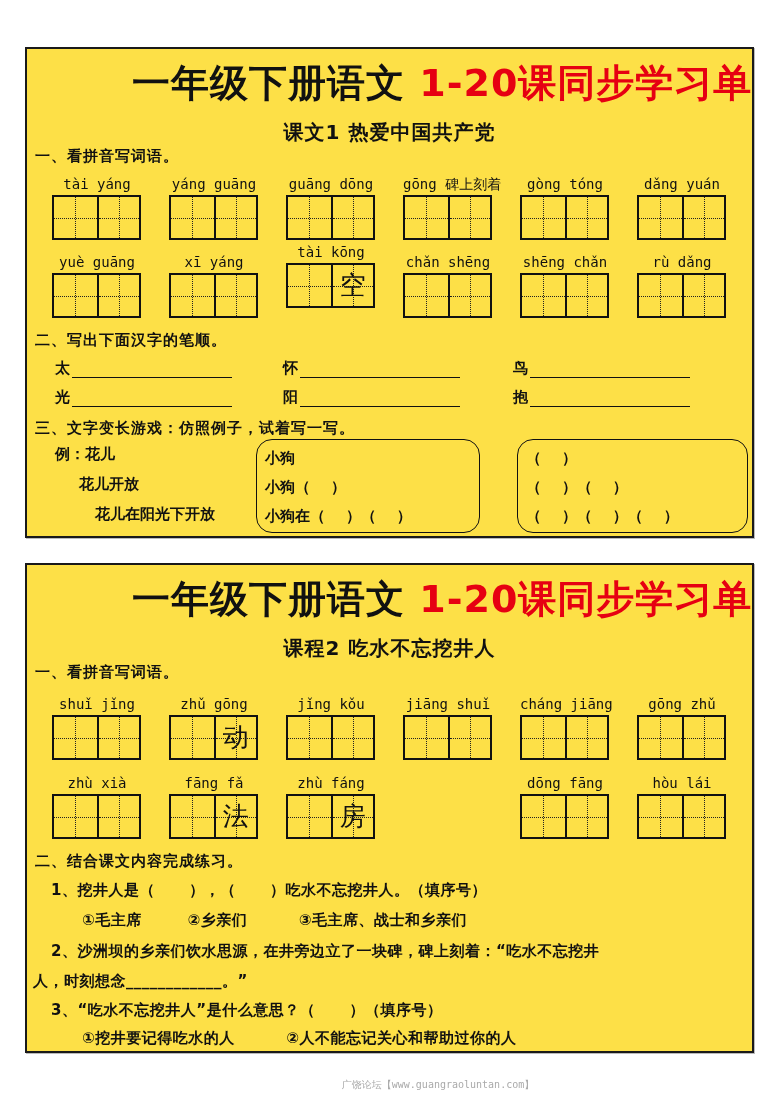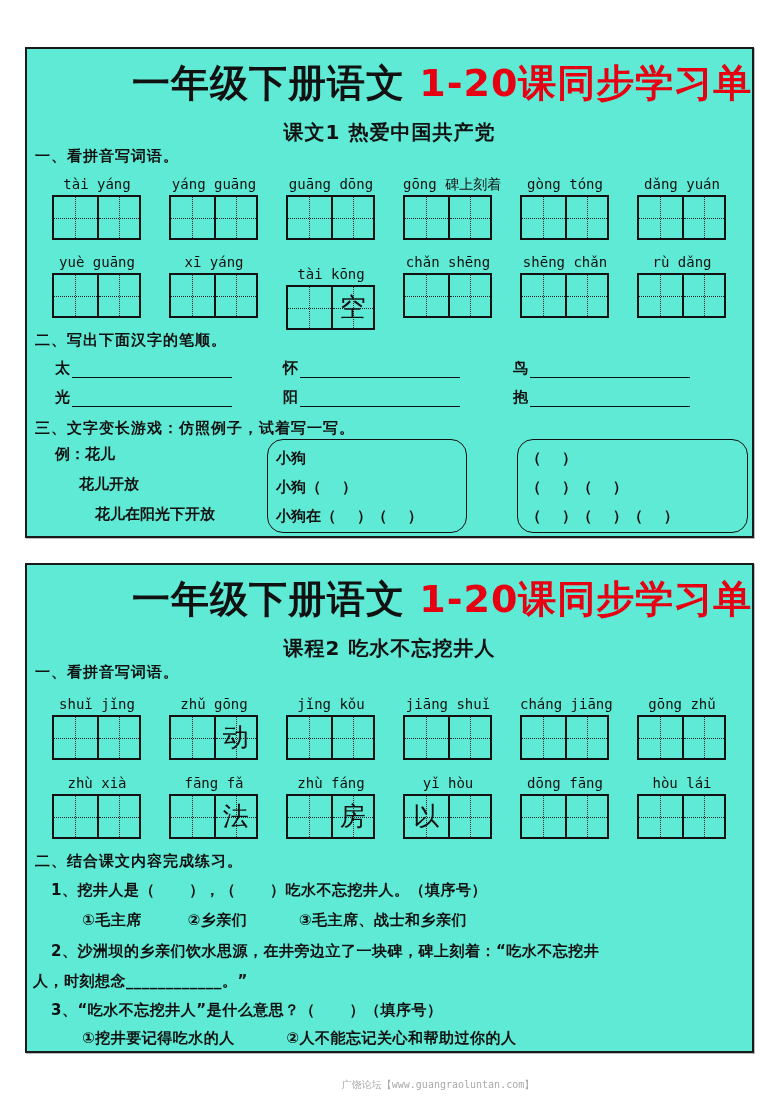--- a/index.html
+++ b/index.html
@@ -1,19 +1,19 @@
 <!DOCTYPE html>
 <html><head>
 <meta charset="utf-8">
 <style>
   * { box-sizing: border-box; margin: 0; padding: 0; }
   html, body { width: 780px; height: 1102px; background: #ffffff; overflow: hidden; }
   body { position: relative; font-family: "DejaVu Serif", "Liberation Serif", serif; color: #111; }
 
-  .panel { position: absolute; left: 25px; width: 729px; border: 2px solid #1a1a1a; background: #5eead4; box-shadow: 1px 1px 0 #bbb; }
+  .panel { position: absolute; left: 25px; width: 729px; border: 2px solid #1a1a1a; background: #fde047; box-shadow: 1px 1px 0 #bbb; }
   .panel.p1 { top: 47px; height: 491px; }
   .panel.p2 { top: 563px; height: 490px; }
 
   .main-title { position: absolute; top: 8px; left: 105px; width: 620px; font-family: "DejaVu Sans", sans-serif; font-weight: bold; font-size: 38px; letter-spacing: 1px; white-space: nowrap; line-height: 52px; }
   .main-title .black { color: #111; }
   .main-title .red { color: #e60012; }
 
   .lesson-title { position: absolute; top: 70px; left: 0; width: 100%; text-align: center; font-family: "DejaVu Sans", sans-serif; font-weight: bold; font-size: 20px; letter-spacing: 1px; }
 
   .sec-head { position: absolute; left: 8px; font-family: "DejaVu Sans", sans-serif; font-weight: bold; font-size: 15px; letter-spacing: 1px; }
@@ -100,21 +100,21 @@
         <div class="cell"></div>
       </div>
   </div>
   <div class="word-item" style="left:142px;top:202px">
     <div class="pinyin">xī   yáng</div>
     <div class="grid">
         <div class="cell"></div>
         <div class="cell"></div>
       </div>
   </div>
-  <div class="word-item" style="left:259px;top:214px">
+  <div class="word-item" style="left:259px;top:192px">
     <div class="pinyin">tài  kōng</div>
     <div class="grid">
         <div class="cell"></div>
         <div class="cell">
           <span class="ch">空</span>
         </div>
       </div>
   </div>
   <div class="word-item" style="left:376px;top:202px">
     <div class="pinyin">chǎn shēng</div>
@@ -162,21 +162,21 @@
   <div class="stroke-item" style="left:486px;top:339px">
       <span>抱</span>
       <span class="line"></span>
     </div>
 
   <div class="sec-head" style="top:370px">三、文字变长游戏：仿照例子，试着写一写。</div>
   <div class="example" style="left:28px;top:390px">例：花儿</div>
   <div class="example" style="left:52px;top:420px">花儿开放</div>
   <div class="example" style="left:68px;top:450px">花儿在阳光下开放</div>
 
-  <div class="rbox" style="left:240px;top:390px;width:200px;height:94px">
+  <div class="rbox" style="left:229px;top:390px;width:224px;height:94px">
     <div class="row">小狗</div>
     <div class="row">小狗（    ）</div>
     <div class="row">小狗在（    ）（    ）</div>
   </div>
   <div class="rbox" style="left:490px;top:390px;width:231px;height:94px">
     <div class="row">（    ）</div>
     <div class="row">（    ）（    ）</div>
     <div class="row">（    ）（    ）（    ）</div>
   </div>
 </div>
@@ -251,29 +251,20 @@
         </div>
       </div>
   </div>
   <div class="word-item" style="left:259px;top:207px">
     <div class="pinyin">zhù fáng</div>
     <div class="grid">
         <div class="cell"></div>
         <div class="cell">
           <span class="ch">房</span>
         </div>
-      </div>
-  </div>
-  <div class="word-item" style="left:376px;top:207px">
-    <div class="pinyin">yǐ   hòu</div>
-    <div class="grid">
-        <div class="cell">
-          <span class="ch">以</span>
-        </div>
-        <div class="cell"></div>
       </div>
   </div>
   <div class="word-item" style="left:493px;top:207px">
     <div class="pinyin">dōng fāng</div>
     <div class="grid">
         <div class="cell"></div>
         <div class="cell"></div>
       </div>
   </div>
   <div class="word-item" style="left:610px;top:207px">

